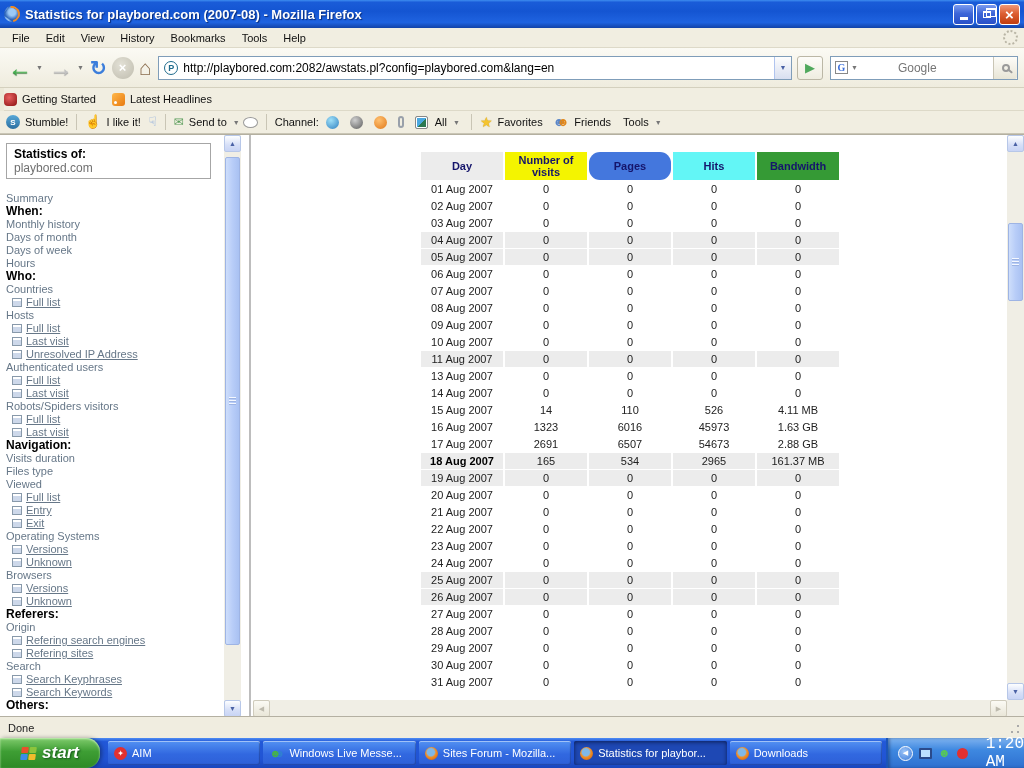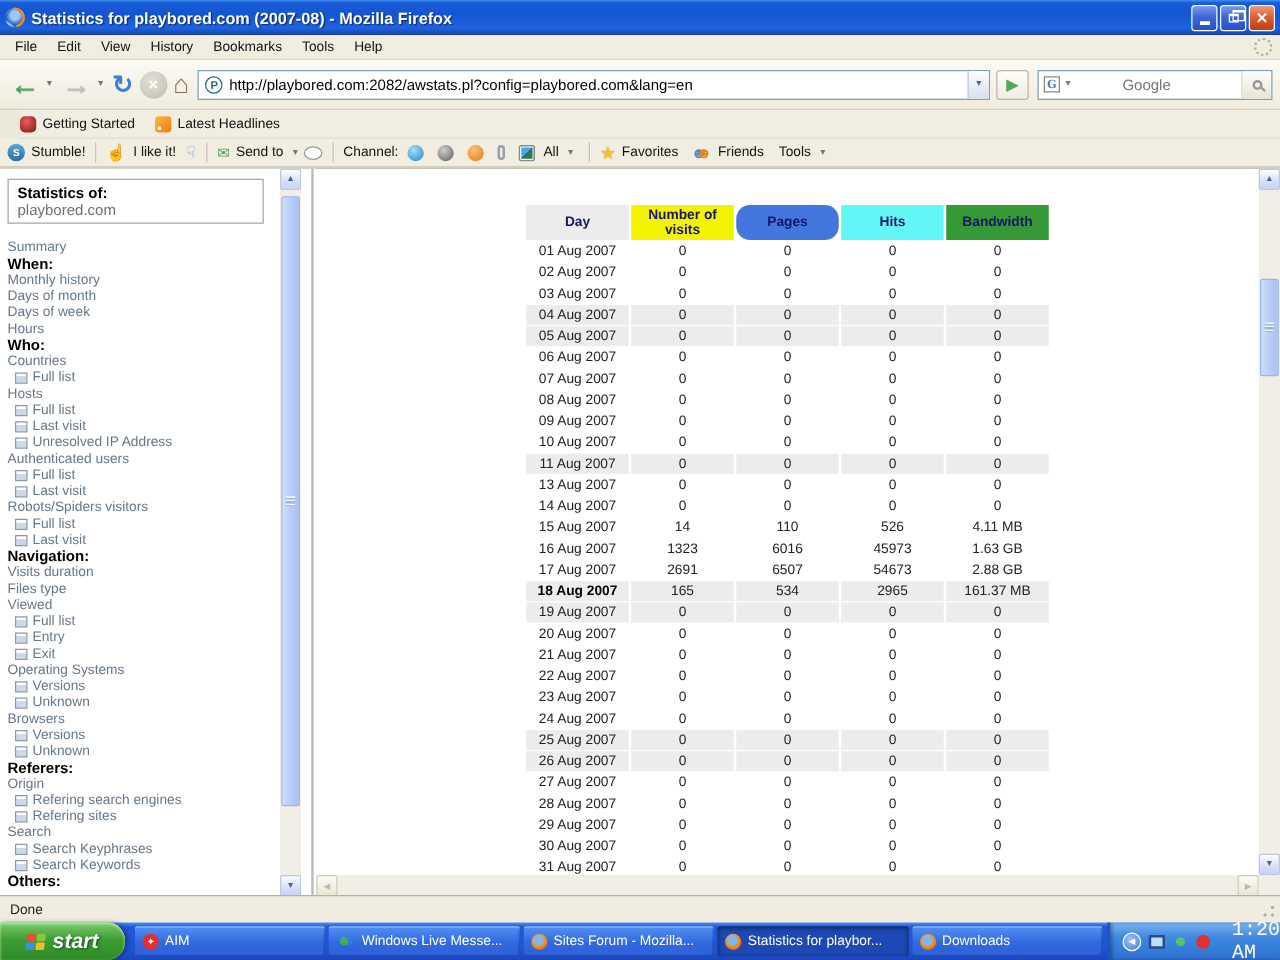--- a/index.html
+++ b/index.html
@@ -64,21 +64,21 @@
     font-family:"Liberation Serif",serif; display:flex; align-items:center; justify-content:center; margin:0 2px 0 4px; }
   .searchbox input { flex:1; border:none; outline:none; font-size:12px; color:#999;
     font-family:"Liberation Sans",sans-serif; min-width:0;margin-left:37px; }
   .lens-btn { width:24px; height:22px; border-left:1px solid #C9C5B5; border-radius:0 2px 2px 0;
     background:linear-gradient(180deg,#FDFCF8,#E8E5D6); display:flex; align-items:center; justify-content:center; flex:none; }
   .lens { width:8px; height:8px; border:2px solid #9A9A9A; border-radius:50%; position:relative; display:block; }
   .lens::after { content:''; position:absolute; width:6px; height:2px; background:#9A9A9A;
     transform:rotate(40deg); right:-5px; bottom:-2px; border-radius:1px; }
 
   
-  .bookmarksbar { position:absolute; top:88px; left:16px; right:0; height:23px; background:#F1EEE1;
+  .bookmarksbar { position:absolute; top:88px; left:4px; right:0; height:23px; background:#F1EEE1;
     border-bottom:1px solid #DDD9C8; display:flex; align-items:center; gap:16px; font-size:11px; }
   .bm-item { display:flex; align-items:center; gap:5px; color:#111; }
   .gs-icon { width:13px; height:13px; border-radius:4px; background:radial-gradient(circle at 40% 35%,#E86060,#8A1010); }
   .rss-icon { width:13px; height:13px; border-radius:3px; background:linear-gradient(135deg,#FFB84A,#E87A10); position:relative; }
   .rss-icon::after { content:''; position:absolute; left:2px; bottom:2px; width:3px; height:3px; border-radius:50%; background:#fff; }
 
   .stumblebar { position:absolute; top:111px; left:0; right:0; height:23px; background:#F1EEE1;
     border-bottom:1px solid #C9C5B5; display:flex; align-items:center; padding-left:6px; font-size:11px; color:#111; }
   .sep { width:1px; height:16px; background:#C9C5B5; margin:0 8px; flex:none; }
   .tb-group { display:flex; align-items:center; gap:5px; }
@@ -99,29 +99,29 @@
 
   
   .content { position:absolute; top:134px; left:0; right:0; height:582px; background:#fff;
     border-top:1px solid #B4B0A0; }
   .sidebar { position:absolute; left:0; top:0; width:241px; height:582px; background:#fff; overflow:hidden; }
   .sidebar-inner { position:absolute; left:0; top:0; width:224px; padding:8px 4px 0 6px; }
   .stats-box { border:1px solid #A6A6A6; padding:3px 7px; width:205px; font-size:12px; margin-bottom:13px; }
   .stats-box .label { font-weight:bold; color:#000000; }
   .stats-box .site { color:#707070; }
   .sb-link, .sb-sublink { font-size:11px; color:#667788; line-height:13px; white-space:nowrap; cursor:pointer; }
-  .sb-sublink { padding-left:6px; display:flex; align-items:center; }
+  .sb-sublink { padding-left:6px; display:flex; align-items:center;text-decoration:underline; }
   .sb-header { font-size:12px; font-weight:bold; color:#000; line-height:13px; }
   .mini-icon { display:inline-block; width:10px; height:9px; border:1px solid #8899AA; flex:none;
     background:linear-gradient(180deg,#FFFFFF 0 30%,#CDD8EA 30%); margin-right:4px; }
 
   .divider { position:absolute; left:241px; top:0; width:12px; height:582px; background:#fff; }
   .divider::after { content:''; position:absolute; left:8px; top:0; bottom:0; width:2px; background:#BDBDBD; }
 
-  .main { position:absolute; left:253px; top:12px; width:754px; height:565px; overflow:hidden; background:#fff; }
+  .main { position:absolute; left:253px; top:0; width:754px; height:565px; overflow:hidden; background:#fff; }
   .table-wrap { display:flex; justify-content:center; padding-top:16px; }
   table.stats { border-collapse:separate; border-spacing:2px 1px; font-size:11px; }
   table.stats th { width:82px; height:28px; text-align:center; vertical-align:middle;
     color:#15156B; font-weight:bold; font-size:11px; padding:2px 4px; }
   table.stats td { height:16px; text-align:center; color:#222; padding:0 4px; min-width:78px; }
   td.day-cell { color:#333; min-width:84px; }
   tr.weekend td { background:#ECECEC; }
   tr.today td.day-cell { font-weight:bold; color:#000; }
 
   

